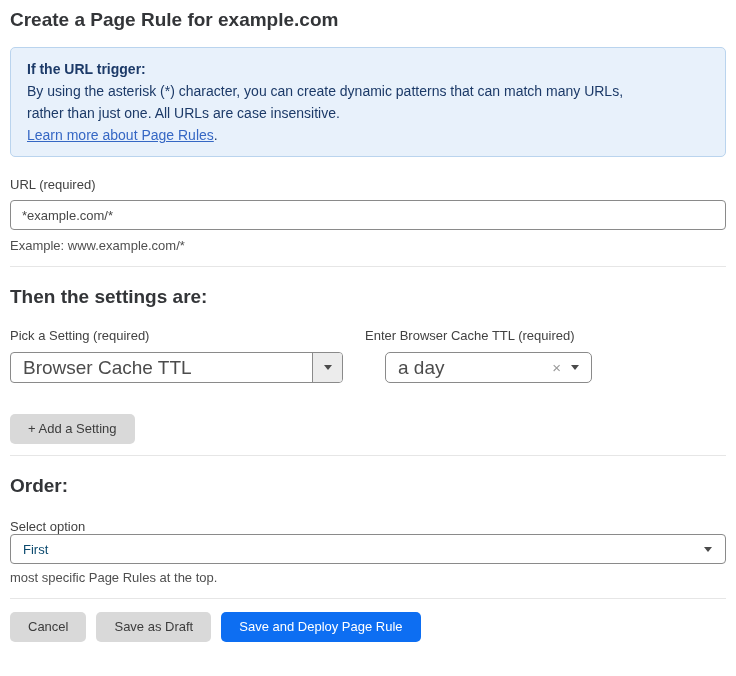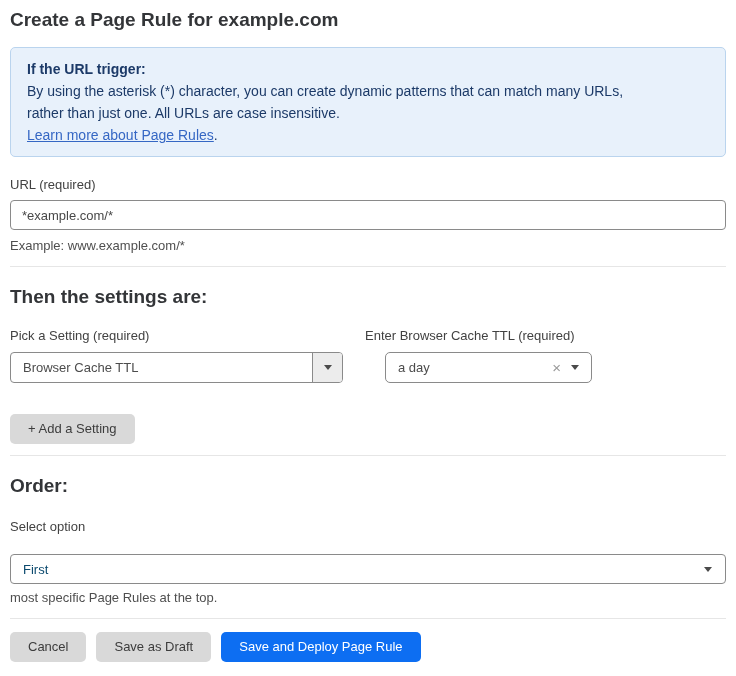--- a/index.html
+++ b/index.html
@@ -94,21 +94,21 @@
     background: #fff;
     border: 1px solid #8a8a8a;
     border-radius: 4px;
     display: flex;
     align-items: center;
     cursor: pointer;
   }
   .select-box .select-value {
     flex: 1;
     padding: 0 12px;
-    font-size: 13px;
+    font-size: 19px;
     color: #4c4c4c;
     white-space: nowrap;
     overflow: hidden;
   }
   .arrow-segment {
     width: 30px;
     align-self: stretch;
     background: #ececec;
     border-left: 1px solid #8a8a8a;
     border-radius: 0 3px 3px 0;
@@ -141,21 +141,21 @@
     font-size: 13px;
     line-height: 30px;
     padding: 0 18px;
     cursor: pointer;
   }
   .btn-gray { background: #d9d9d9; color: #3c3c3c; }
   .btn-blue { background: #0d6ef2; color: #ffffff; }
   .add-setting { margin-top: 31px; }
 
   h2.order-heading { margin-top: 21px; }
-  .order-label { margin-top: 24px; margin-bottom: 20px; }
+  .order-label { margin-top: 24px; margin-bottom: 0; }
 
   .select-full {
     position: relative;
     width: 100%;
     height: 30px;
     border: 1px solid #8a8a8a;
     border-radius: 4px;
     background: #fff;
     display: flex;
     align-items: center;

